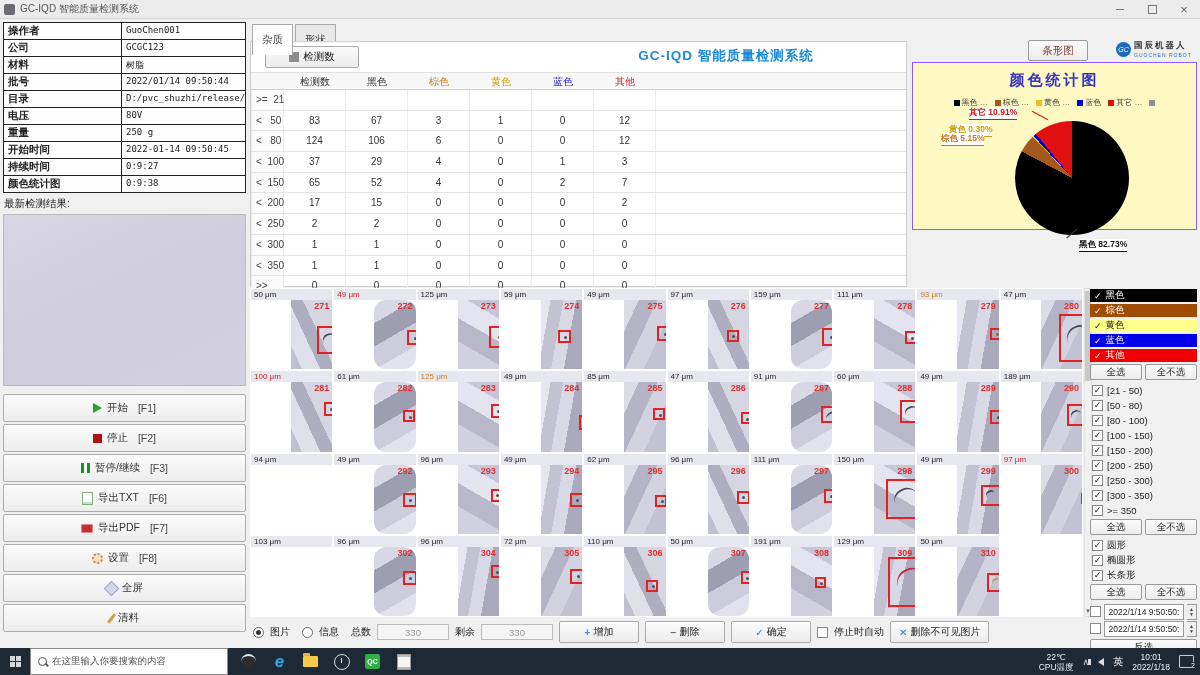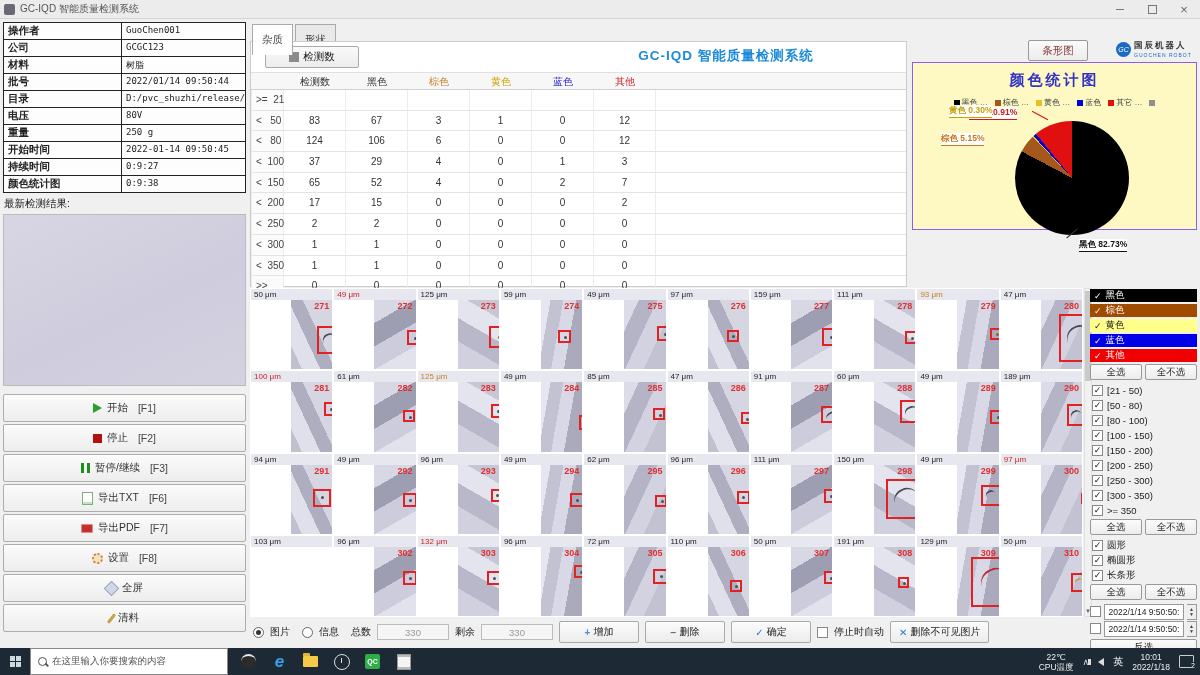--- a/index.html
+++ b/index.html
@@ -60,34 +60,34 @@
   .logo-cn{font-size:8.5px;font-weight:bold;color:#333;letter-spacing:2px;}
   .logo-en{font-size:5px;color:#1a6abf;letter-spacing:1px;}
   .pie-panel{position:absolute;left:912px;top:62px;width:285px;height:168px;background:#fef9c3;border:1px solid #8b5cf6;box-sizing:border-box;}
   .pie-title{position:absolute;top:8px;left:0;width:100%;text-align:center;font-size:15px;font-weight:bold;color:#3333c8;letter-spacing:3px;font-family:"Liberation Serif","DejaVu Serif",serif;}
   .legend{position:absolute;top:34px;left:0;width:100%;display:flex;justify-content:center;gap:7px;font-size:8px;color:#444;align-items:center;}
   .lg-item{display:flex;align-items:center;gap:2px;}
   .lg-sq{width:6px;height:6px;display:inline-block;}
   .pie{position:absolute;left:102px;top:58px;width:114px;height:114px;border-radius:50%;}
   .callout{position:absolute;font-size:8.5px;font-weight:bold;border-bottom:1px solid currentColor;padding-bottom:0px;background:#fff;}
   .c-other{left:56px;top:44px;color:#d01818;}
-  .c-yellow{left:36px;top:42px;color:#c8a000;}
+  .c-yellow{left:36px;top:61px;color:#c8a000;}
   .c-brown{left:28px;top:70px;color:#c87820;}
   .c-black{left:166px;top:176px;color:#111;}
   .lead1{position:absolute;left:118px;top:52px;width:18px;height:1px;background:#d01818;transform:rotate(28deg);}
   .lead2{position:absolute;left:152px;top:170px;width:14px;height:1px;background:#333;transform:rotate(-40deg);}
   
   .grid-panel{position:absolute;left:250px;top:288px;width:833px;height:329px;background:#fff;display:grid;
     grid-template-columns:repeat(10,1fr);grid-auto-rows:1fr;gap:2px;padding:1px;box-sizing:border-box;}
   .tile{display:flex;flex-direction:column;overflow:hidden;cursor:pointer;}
   .thead2{height:11px;font-size:8px;padding-left:3px;background:#e7e7ef;color:#222;display:flex;align-items:center;}
   .timg{flex:1;position:relative;background:#c9c9d8;margin-left:40px;}
   .v0{background:linear-gradient(115deg,#dcdce8 20%,#b4b4c6 20% 45%,#d2d2e0 45% 70%,#c2c2d2 70%);}
   .v1{background:linear-gradient(65deg,#c0c0d0 15%,#e0e0ea 15% 40%,#aeaec0 40% 60%,#d6d6e2 60%);}
-  .v2{background:linear-gradient(150deg,#d8d8e4 25%,#9e9eb2 25% 50%,#ccccdc 50% 75%,#e2e2ec 75%);}
+  .v2{background:linear-gradient(150deg,#d8d8e4 25%,#9e9eb2 25% 50%,#ccccdc 50% 75%,#e2e2ec 75%);border-radius:12px;}
   .v3{background:linear-gradient(30deg,#d0d0de 30%,#b8b8ca 30% 55%,#e4e4ee 55% 80%,#c6c6d6 80%);}
   .v4{background:linear-gradient(100deg,#e6e6f0 18%,#c2c2d2 18% 42%,#d8d8e6 42% 66%,#aaaabc 66%);}
   .tid{position:absolute;right:3px;top:1px;color:#e03030;font-size:9px;font-weight:bold;}
   .tbox{position:absolute;border:2px solid #e22222;box-sizing:border-box;}
   .m-arc{position:absolute;left:15%;top:20%;width:60%;height:55%;border-top:2px solid #4a4a55;border-radius:50%;transform:rotate(-25deg);}
   .m-arc.red{border-top-color:#c02838;}
   .m-arc.tan{border-top-color:#c0a060;}
   .m-dot{position:absolute;left:42%;top:42%;width:3px;height:3px;background:#50505a;border-radius:50%;}
   .m-dot.brown{background:#9a6020;}
   .gscroll{position:absolute;left:1084px;top:288px;width:8px;height:329px;background:#f1f1f1;border:1px solid #e0e0e0;box-sizing:border-box;}
@@ -592,26 +592,20 @@
         <div class="thead2" style="color: rgb(34, 34, 34);">189 μm</div>
         <div class="timg v0">
           <span class="tid">290</span>
           <span class="tbox" style="left: 26px; top: 22px; width: 22px; height: 22px;">
             <span class="m-arc"></span>
           </span>
         </div>
       </div>
       <div class="tile">
         <div class="thead2" style="color: rgb(34, 34, 34);">94 μm</div>
-        <div class="timg v1">
-          <span class="tid">291</span>
-          <span class="tbox" style="left: 22px; top: 24px; width: 18px; height: 18px;">
-            <span class="m-dot"></span>
-          </span>
-        </div>
       </div>
       <div class="tile">
         <div class="thead2" style="color: rgb(34, 34, 34);">49 μm</div>
         <div class="timg v2">
           <span class="tid">292</span>
           <span class="tbox" style="left: 29px; top: 28px; width: 14px; height: 14px;">
             <span class="m-dot"></span>
           </span>
         </div>
       </div>
@@ -687,29 +681,20 @@
           </span>
         </div>
       </div>
       <div class="tile">
         <div class="thead2" style="color: rgb(34, 34, 34);">103 μm</div>
       </div>
       <div class="tile">
         <div class="thead2" style="color: rgb(34, 34, 34);">96 μm</div>
         <div class="timg v2">
           <span class="tid">302</span>
-          <span class="tbox" style="left: 29px; top: 24px; width: 14px; height: 14px;">
-            <span class="m-dot"></span>
-          </span>
-        </div>
-      </div>
-      <div class="tile">
-        <div class="thead2" style="color: rgb(208, 32, 32);">132 μm</div>
-        <div class="timg v3">
-          <span class="tid">303</span>
           <span class="tbox" style="left: 29px; top: 24px; width: 14px; height: 14px;">
             <span class="m-dot"></span>
           </span>
         </div>
       </div>
       <div class="tile">
         <div class="thead2" style="color: rgb(34, 34, 34);">96 μm</div>
         <div class="timg v4">
           <span class="tid">304</span>
           <span class="tbox" style="left: 33px; top: 18px; width: 13px; height: 13px;">

